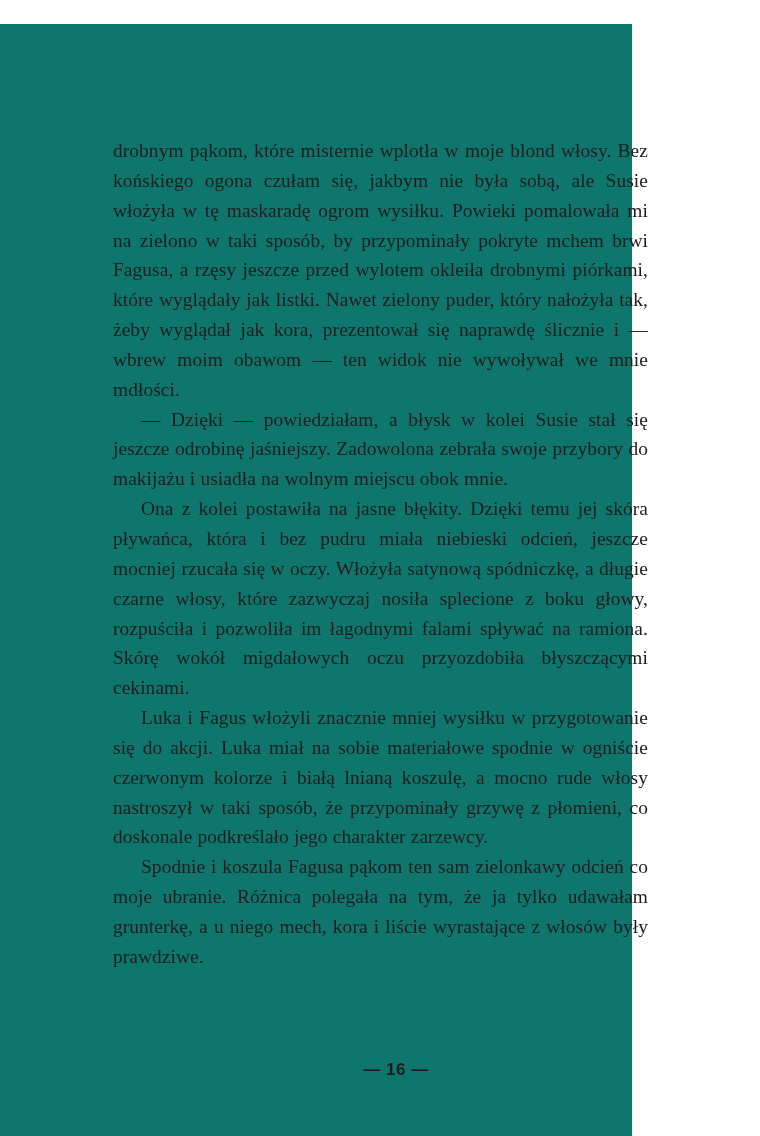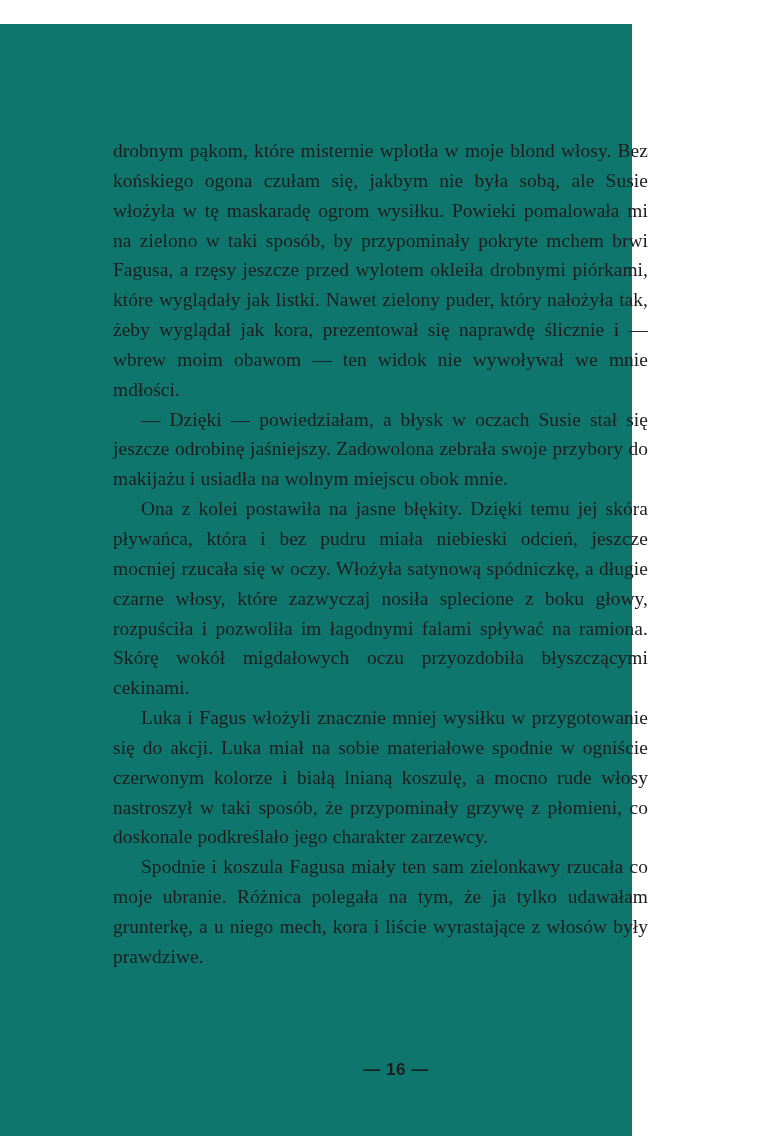--- a/index.html
+++ b/index.html
@@ -59,21 +59,21 @@
     color: #1d1d1d;
   }
 </style>
 </head>
 <body>
 
 <div class="page">
 
   <div class="text-block">
     <p class="para">drobnym pąkom, które misternie wplotła w moje blond włosy. Bez końskiego ogona czułam się, jakbym nie była sobą, ale Susie włożyła w tę maskaradę ogrom wysiłku. Powieki pomalowała mi na zielono w taki sposób, by przypominały pokryte mchem brwi Fagusa, a rzęsy jeszcze przed wylotem okleiła drobnymi piórkami, które wyglądały jak listki. Nawet zielony puder, który nałożyła tak, żeby wyglądał jak kora, prezentował się naprawdę ślicznie i — wbrew moim obawom — ten widok nie wywoływał we mnie mdłości.</p>
-    <p class="para indent">— Dzięki — powiedziałam, a błysk w oczach Susie stał się jeszcze odrobinę jaśniejszy. Zadowolona zebrała swoje przybory do makijażu i usiadła na wolnym miejscu obok mnie.</p>
+    <p class="para indent">— Dzięki — powiedziałam, a błysk w kolei Susie stał się jeszcze odrobinę jaśniejszy. Zadowolona zebrała swoje przybory do makijażu i usiadła na wolnym miejscu obok mnie.</p>
     <p class="para indent">Ona z kolei postawiła na jasne błękity. Dzięki temu jej skóra pływańca, która i bez pudru miała niebieski odcień, jeszcze mocniej rzucała się w oczy. Włożyła satynową spódniczkę, a długie czarne włosy, które zazwyczaj nosiła splecione z boku głowy, rozpuściła i pozwoliła im łagodnymi falami spływać na ramiona. Skórę wokół migdałowych oczu przyozdobiła błyszczącymi cekinami.</p>
     <p class="para indent">Luka i Fagus włożyli znacznie mniej wysiłku w przygotowanie się do akcji. Luka miał na sobie materiałowe spodnie w ogniście czerwonym kolorze i białą lnianą koszulę, a mocno rude włosy nastroszył w taki sposób, że przypominały grzywę z płomieni, co doskonale podkreślało jego charakter zarzewcy.</p>
-    <p class="para indent">Spodnie i koszula Fagusa miały ten sam zielonkawy rzucała co moje ubranie. Różnica polegała na tym, że ja tylko udawałam grunterkę, a u niego mech, kora i liście wyrastające z włosów były prawdziwe.</p>
+    <p class="para indent">Spodnie i koszula Fagusa pąkom ten sam zielonkawy odcień co moje ubranie. Różnica polegała na tym, że ja tylko udawałam grunterkę, a u niego mech, kora i liście wyrastające z włosów były prawdziwe.</p>
   </div>
 
   <div class="page-number">— 16 —</div>
 
 </div>
 
 </body></html>

